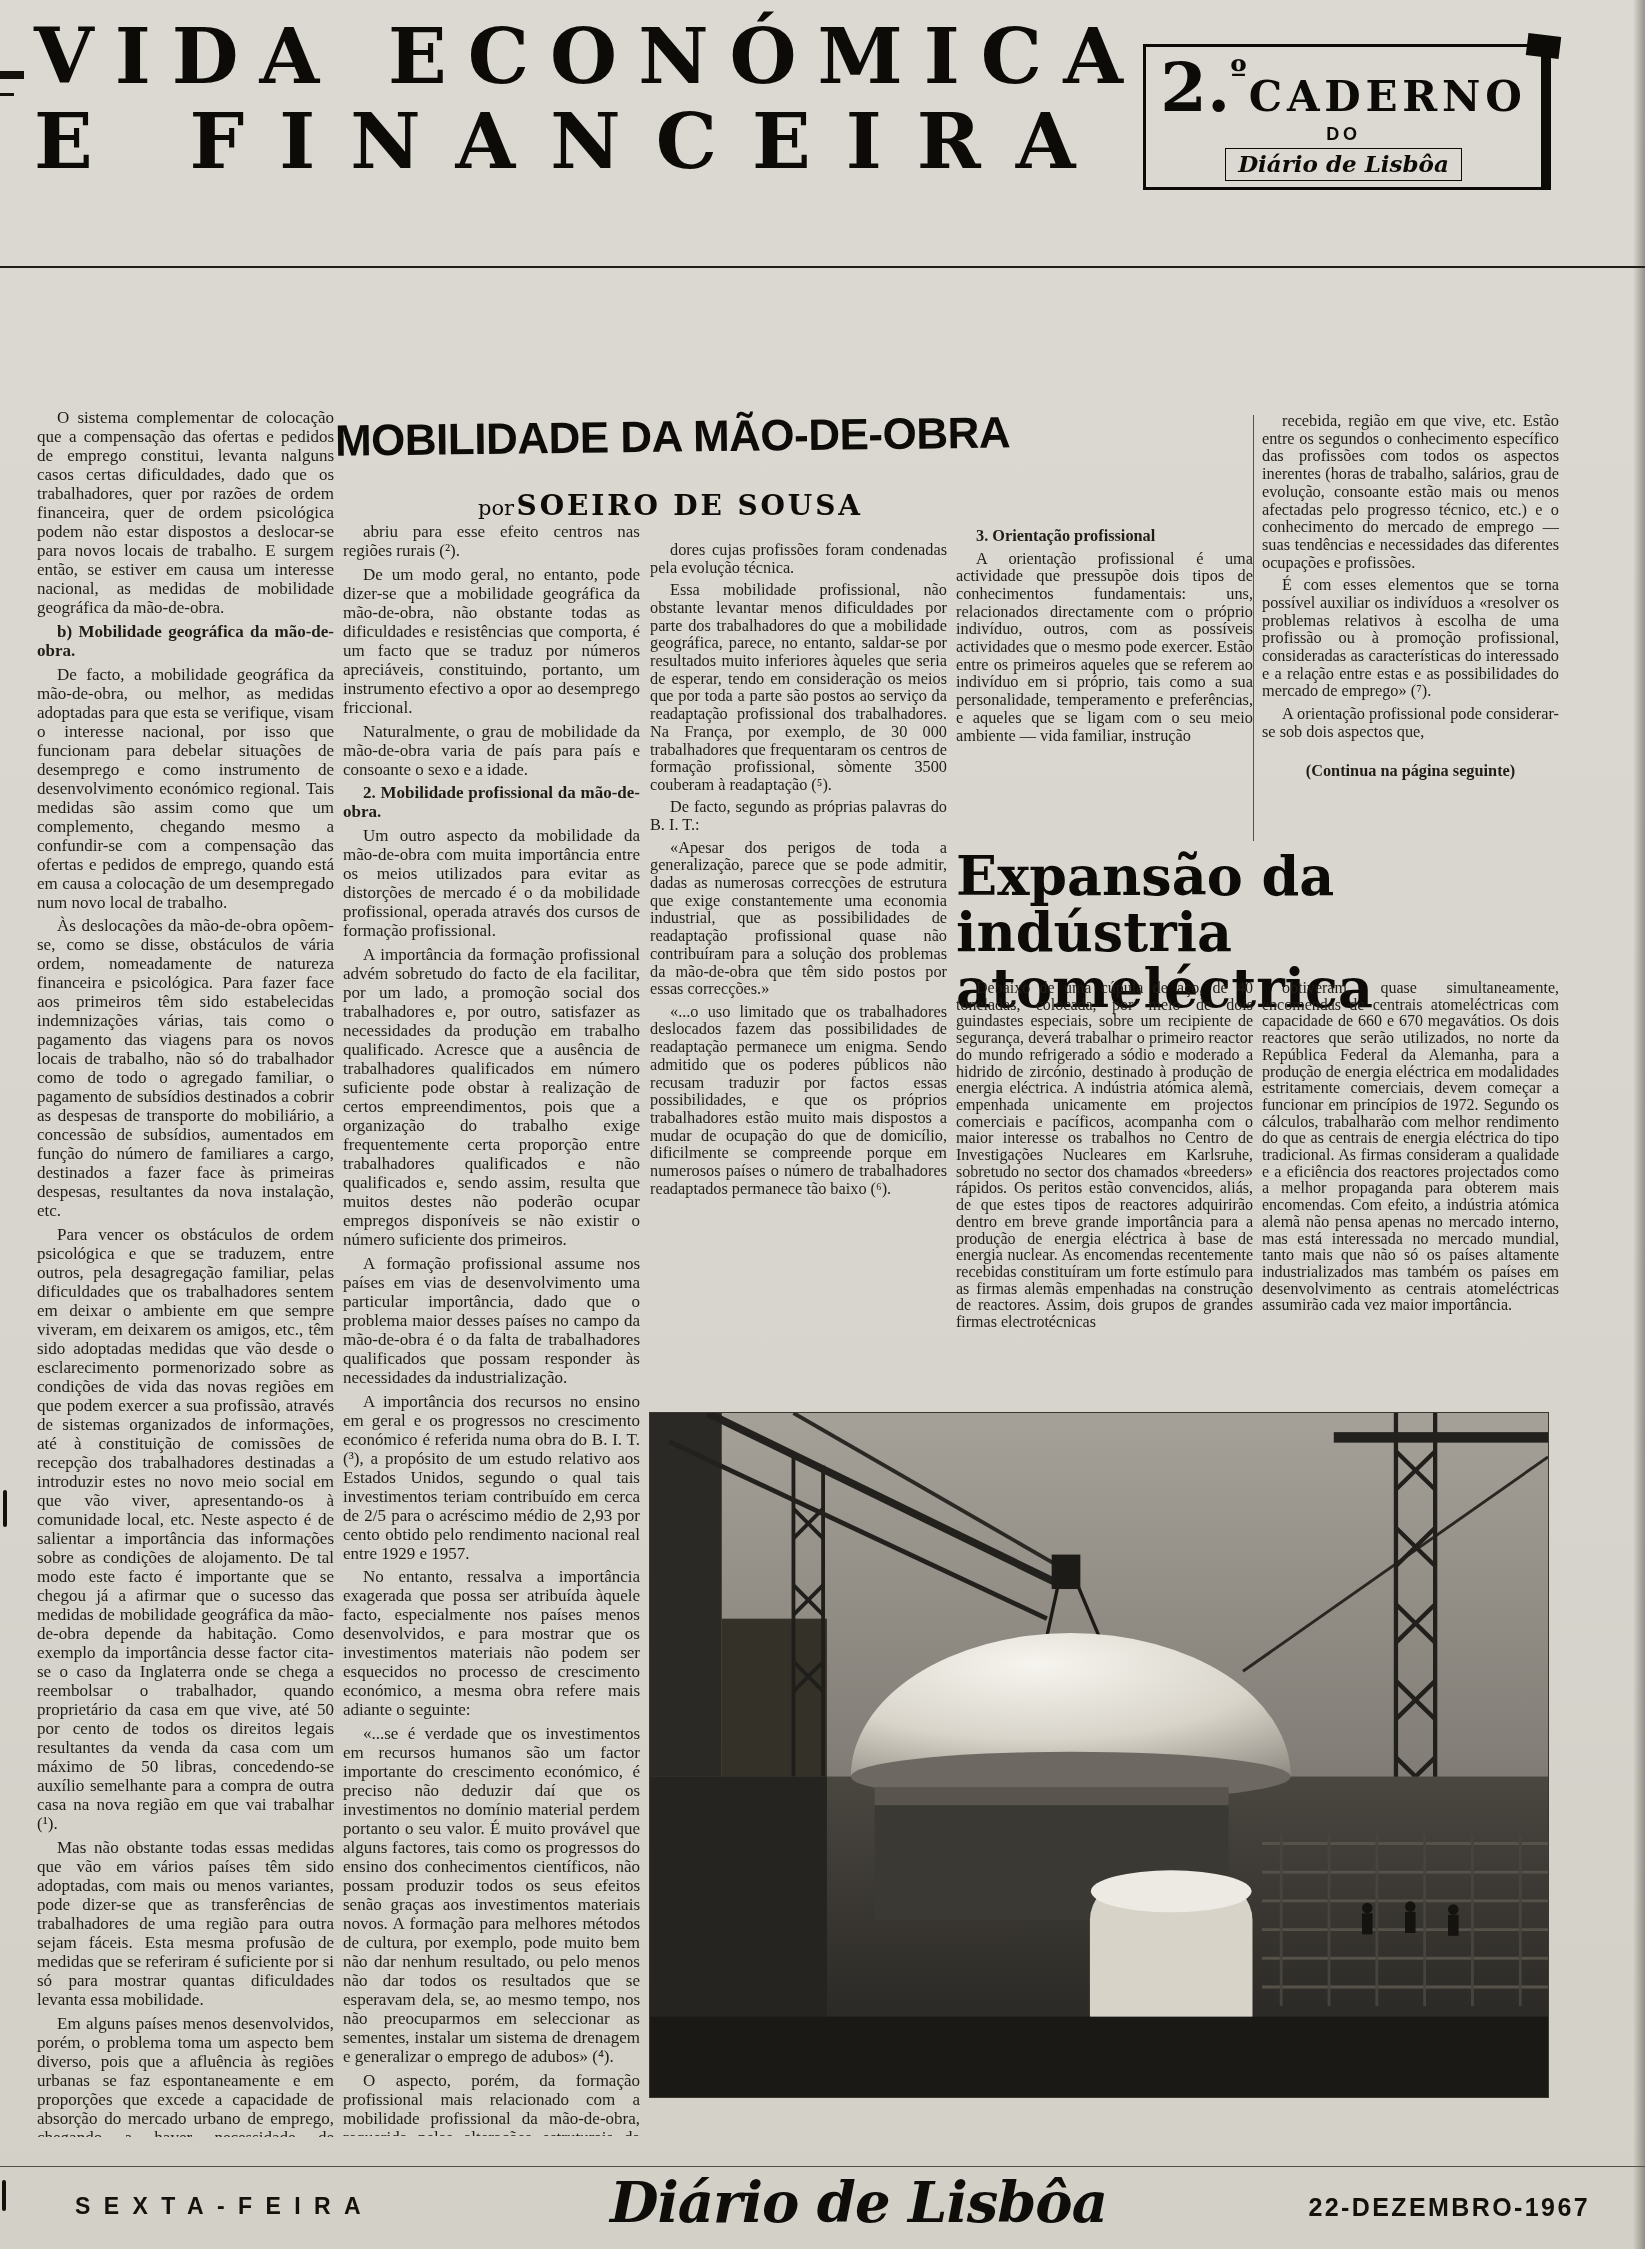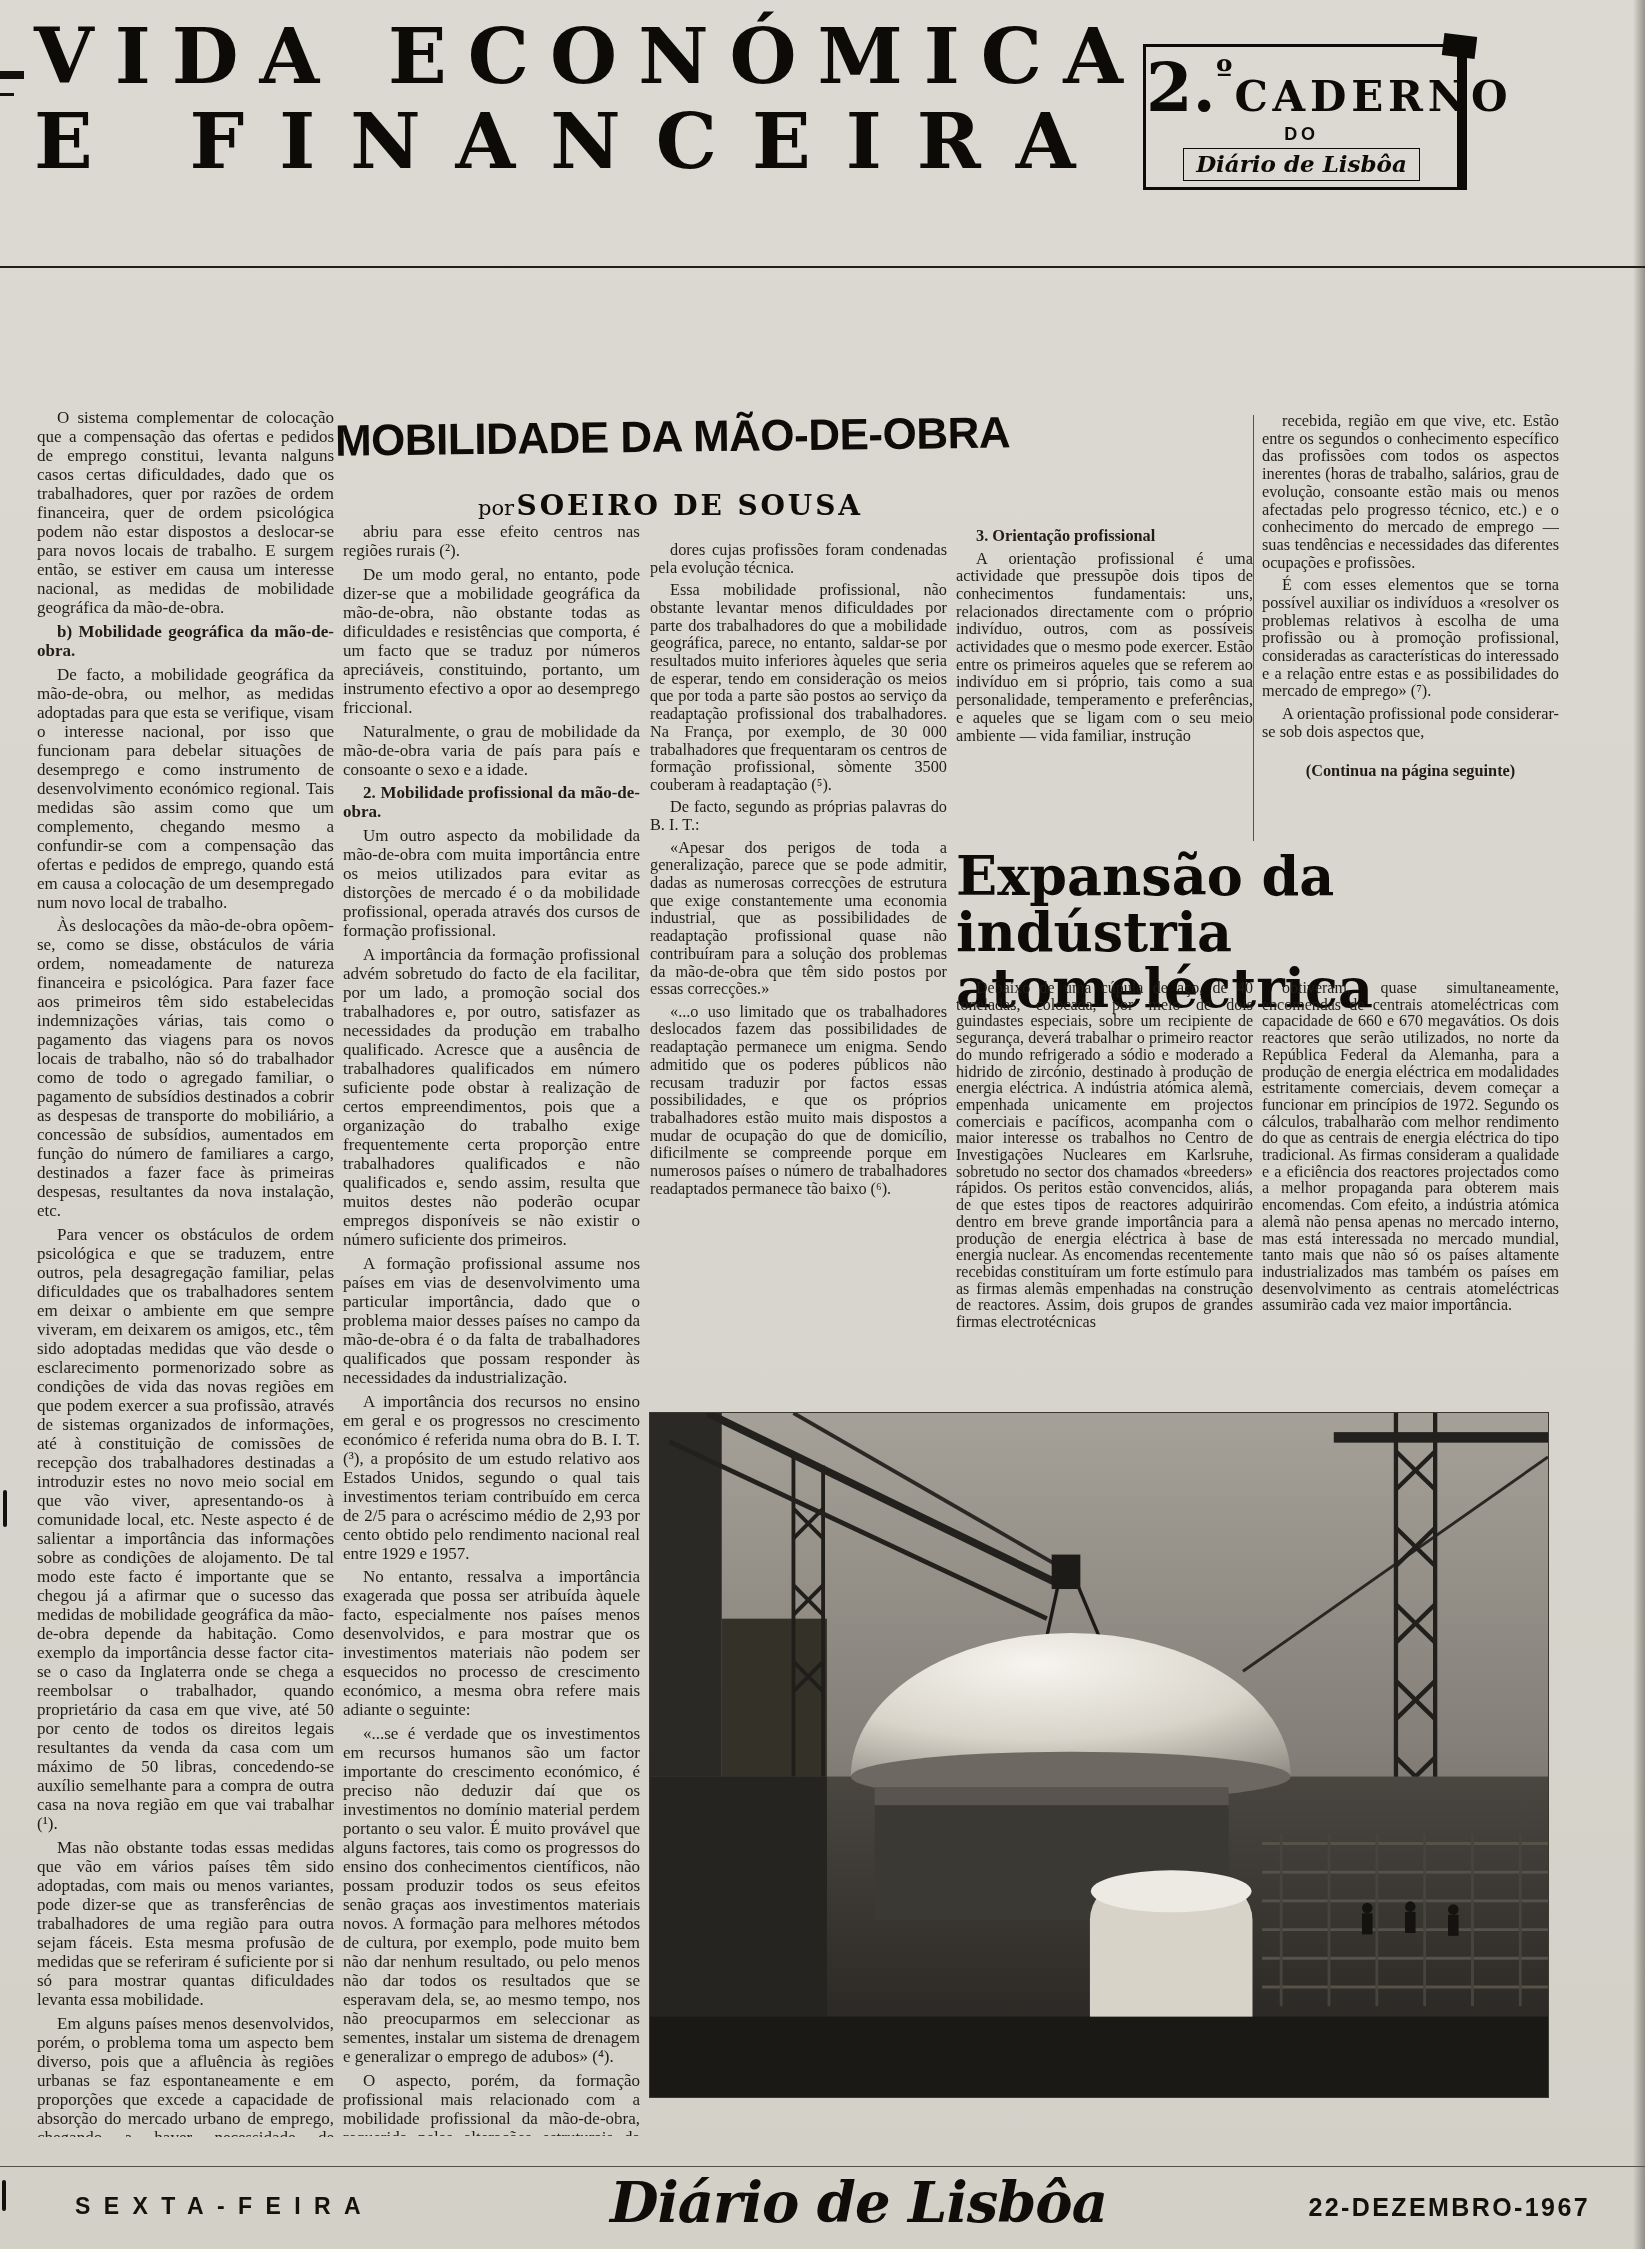--- a/index.html
+++ b/index.html
@@ -7,21 +7,21 @@
   .page {
     position:relative; width:1645px; height:2250px;
     background:linear-gradient(180deg,#dcd9d2 0%,#d8d5ce 55%,#d3d0c8 100%);
     font-family:"Liberation Serif", serif; color:#1b1813; overflow:hidden;
   }
   
   .mast-title { position:absolute; left:34px; top:14.3px; font-family:"DejaVu Serif", serif;
     font-weight:bold; color:#0d0b08; line-height:1.1; }
   .mast-line1 { font-size:77px; letter-spacing:21px; }
   .mast-line2 { font-size:77px; letter-spacing:35px; }
-  .caderno-box { position:absolute; left:1143px; top:44px; width:324px; height:146px;
+  .caderno-box { position:absolute; left:1143px; top:44px; width:408px; height:146px;
     border:3.3px solid #0d0b08; border-right-width:10.5px; text-align:center; padding-top:6.7px;
     color:#0d0b08; }
   .caderno-box::after { content:""; position:absolute; right:-19px; top:-12.4px; width:33px;
     height:22px; background:#0d0b08; transform:rotate(7deg); }
   .caderno-top { line-height:1; white-space:nowrap; }
   .caderno-num { font-family:"DejaVu Serif", serif; font-weight:bold; font-size:67px; }
   .caderno-ord { font-family:"DejaVu Serif", serif; font-weight:bold; font-size:33px;
     vertical-align:27px; }
   .caderno-label { font-family:"DejaVu Serif", serif; font-weight:bold; font-size:42px;
     letter-spacing:4.8px; }

